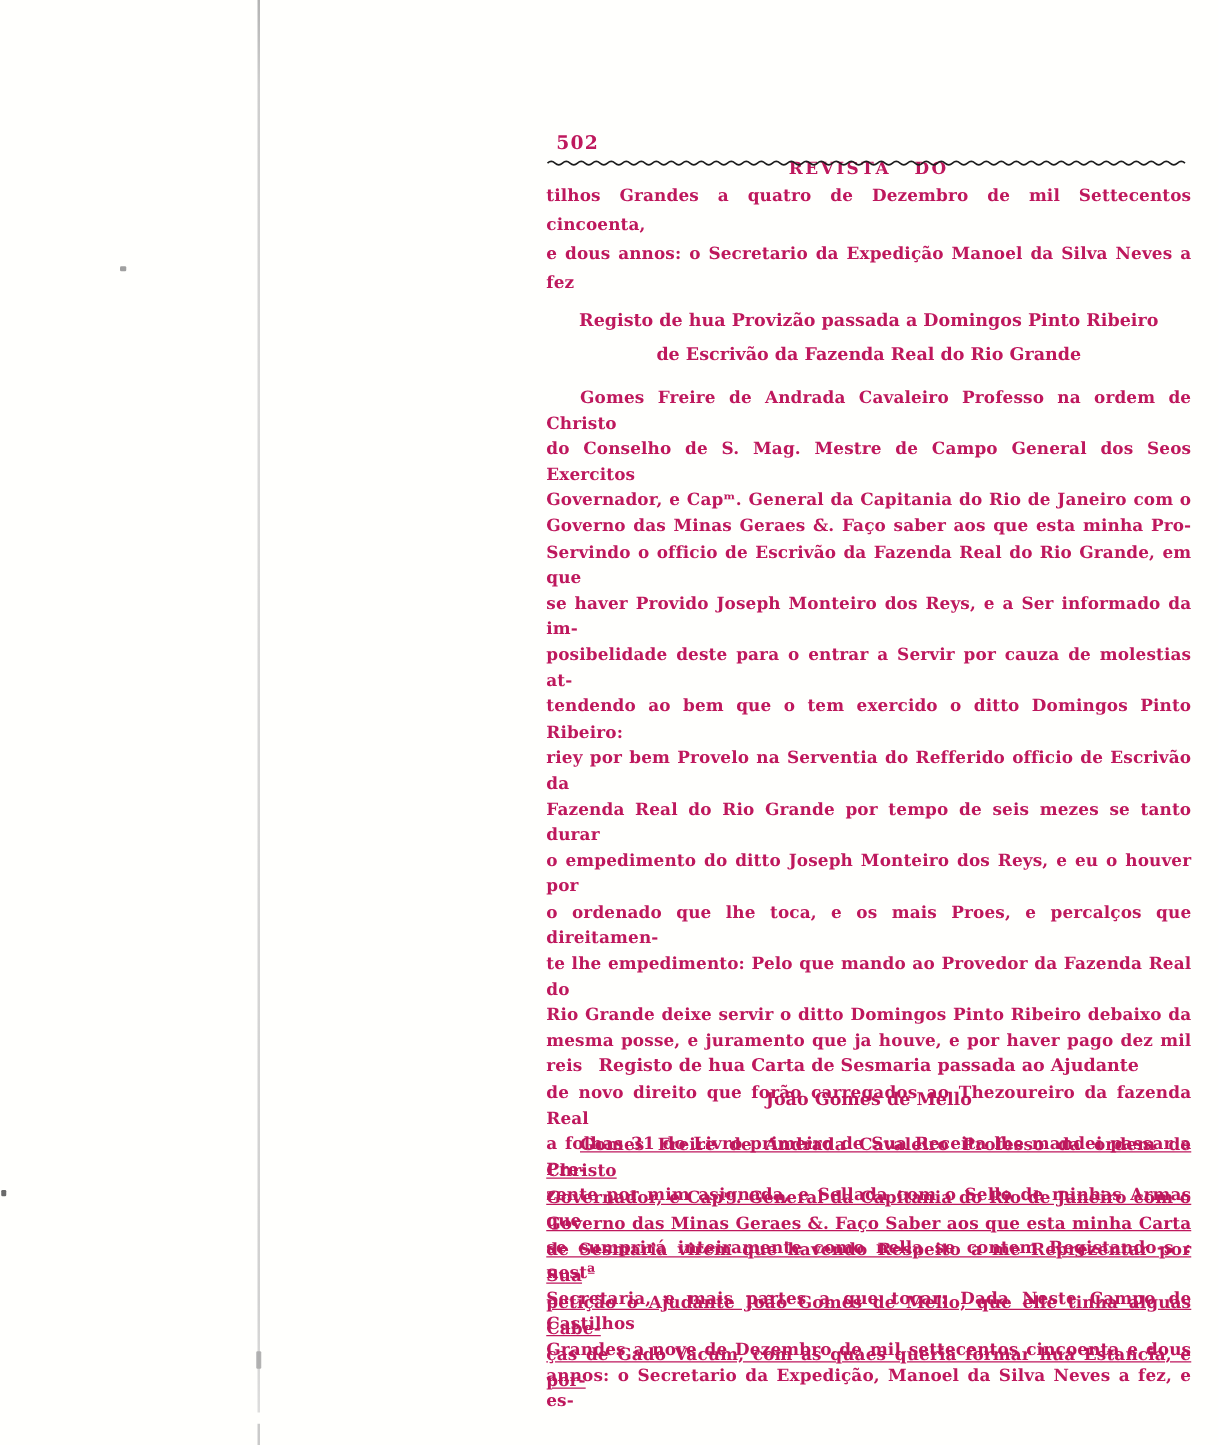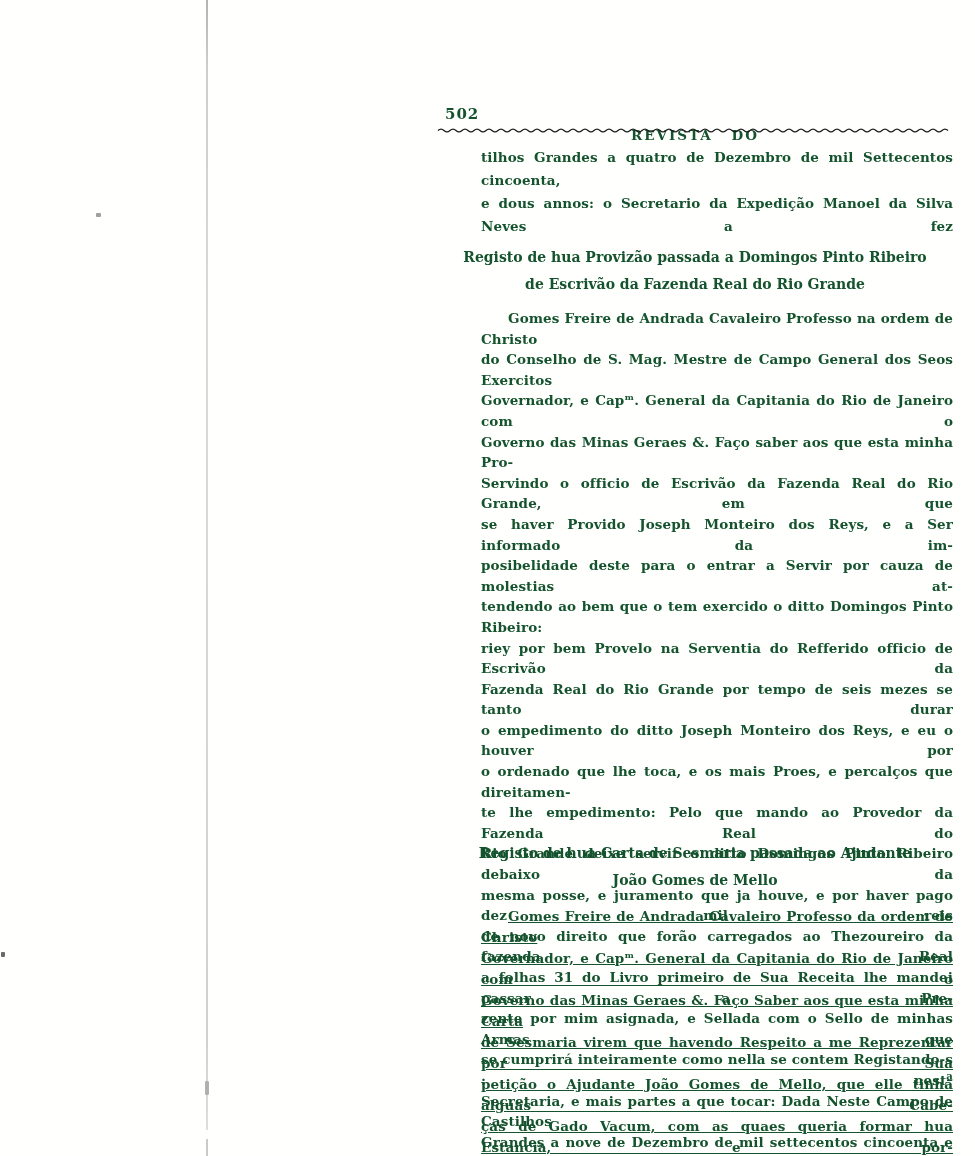--- a/index.html
+++ b/index.html
@@ -1,20 +1,20 @@
 <!DOCTYPE html>
 <html><head>
 <meta charset="utf-8">
 <style>
   html,body { margin:0; padding:0; background:#ffffff; }
   .page {
     position:relative; width:975px; height:1156px; margin:0 auto;
     background:#fffffd; overflow:hidden;
     font-family:"DejaVu Serif","Liberation Serif",serif;
-    color:#14532d;
+    color:#be185d;
   }
   
   .gutter-line {
     position:absolute; left:206px; top:0; width:2px; height:1130px; opacity:.75;
     background:linear-gradient(180deg,#9a9a9a 0,#bdbdbd 6%,#cdcdcd 28%,#c9c9c9 58%,#c2c2c2 92%,#d2d2d2 100%);
   }
   .gutter-blob { position:absolute; left:205px; top:1081px; width:4px; height:14px; background:#ababab; border-radius:1px; opacity:.9; }
   .gutter-tail { position:absolute; left:206px; top:1139px; width:2px; height:17px; background:#bdbdbd; opacity:.8; }
   .ink-mark-1 { position:absolute; left:96px; top:213px; width:5px; height:4px; background:#8f8f8f; opacity:.85; border-radius:1px; }
   .ink-mark-2 { position:absolute; left:1px; top:952px; width:4px; height:5px; background:#5a5a5a; opacity:.9; border-radius:1px; }
@@ -22,21 +22,21 @@
   
   .col { position:absolute; left:437px; width:516px; }
   .header-row { top:105px; height:20px; }
   .page-number { position:absolute; left:8px; top:0; font-size:15px; font-weight:700; letter-spacing:1px; }
   .running-title { position:absolute; left:0; top:2px; width:100%; text-align:center;
                    font-size:13.5px; font-weight:700; letter-spacing:2px; word-spacing:12px;margin-top:20px; }
   .header-rule { top:126px; height:8px; }
   .header-rule svg { display:block; }
 
   .tl { font-weight:700; text-align:justify; text-align-last:justify; }
-  .body-lines .tl { font-size:13.5px; line-height:20.6px; letter-spacing:0.1px;margin-left:44px; }
+  .body-lines .tl { font-size:13.5px; line-height:20.6px; letter-spacing:0.1px; }
   .lines-21 .tl { line-height:21px;text-decoration:underline; }
   .lines-23 .tl { line-height:23px; }
   .tl.short { text-align-last:left; }
   .indent .tl:first-child { text-indent:27px; }
   .center-lines .tl { text-align:center; text-align-last:center; font-size:14px; line-height:26.8px; }
 
   .continuation { top:146px; }
   .heading-1 { top:244px; }
   .registro-1-body { top:308px; }
   .heading-2 { top:840px; }

